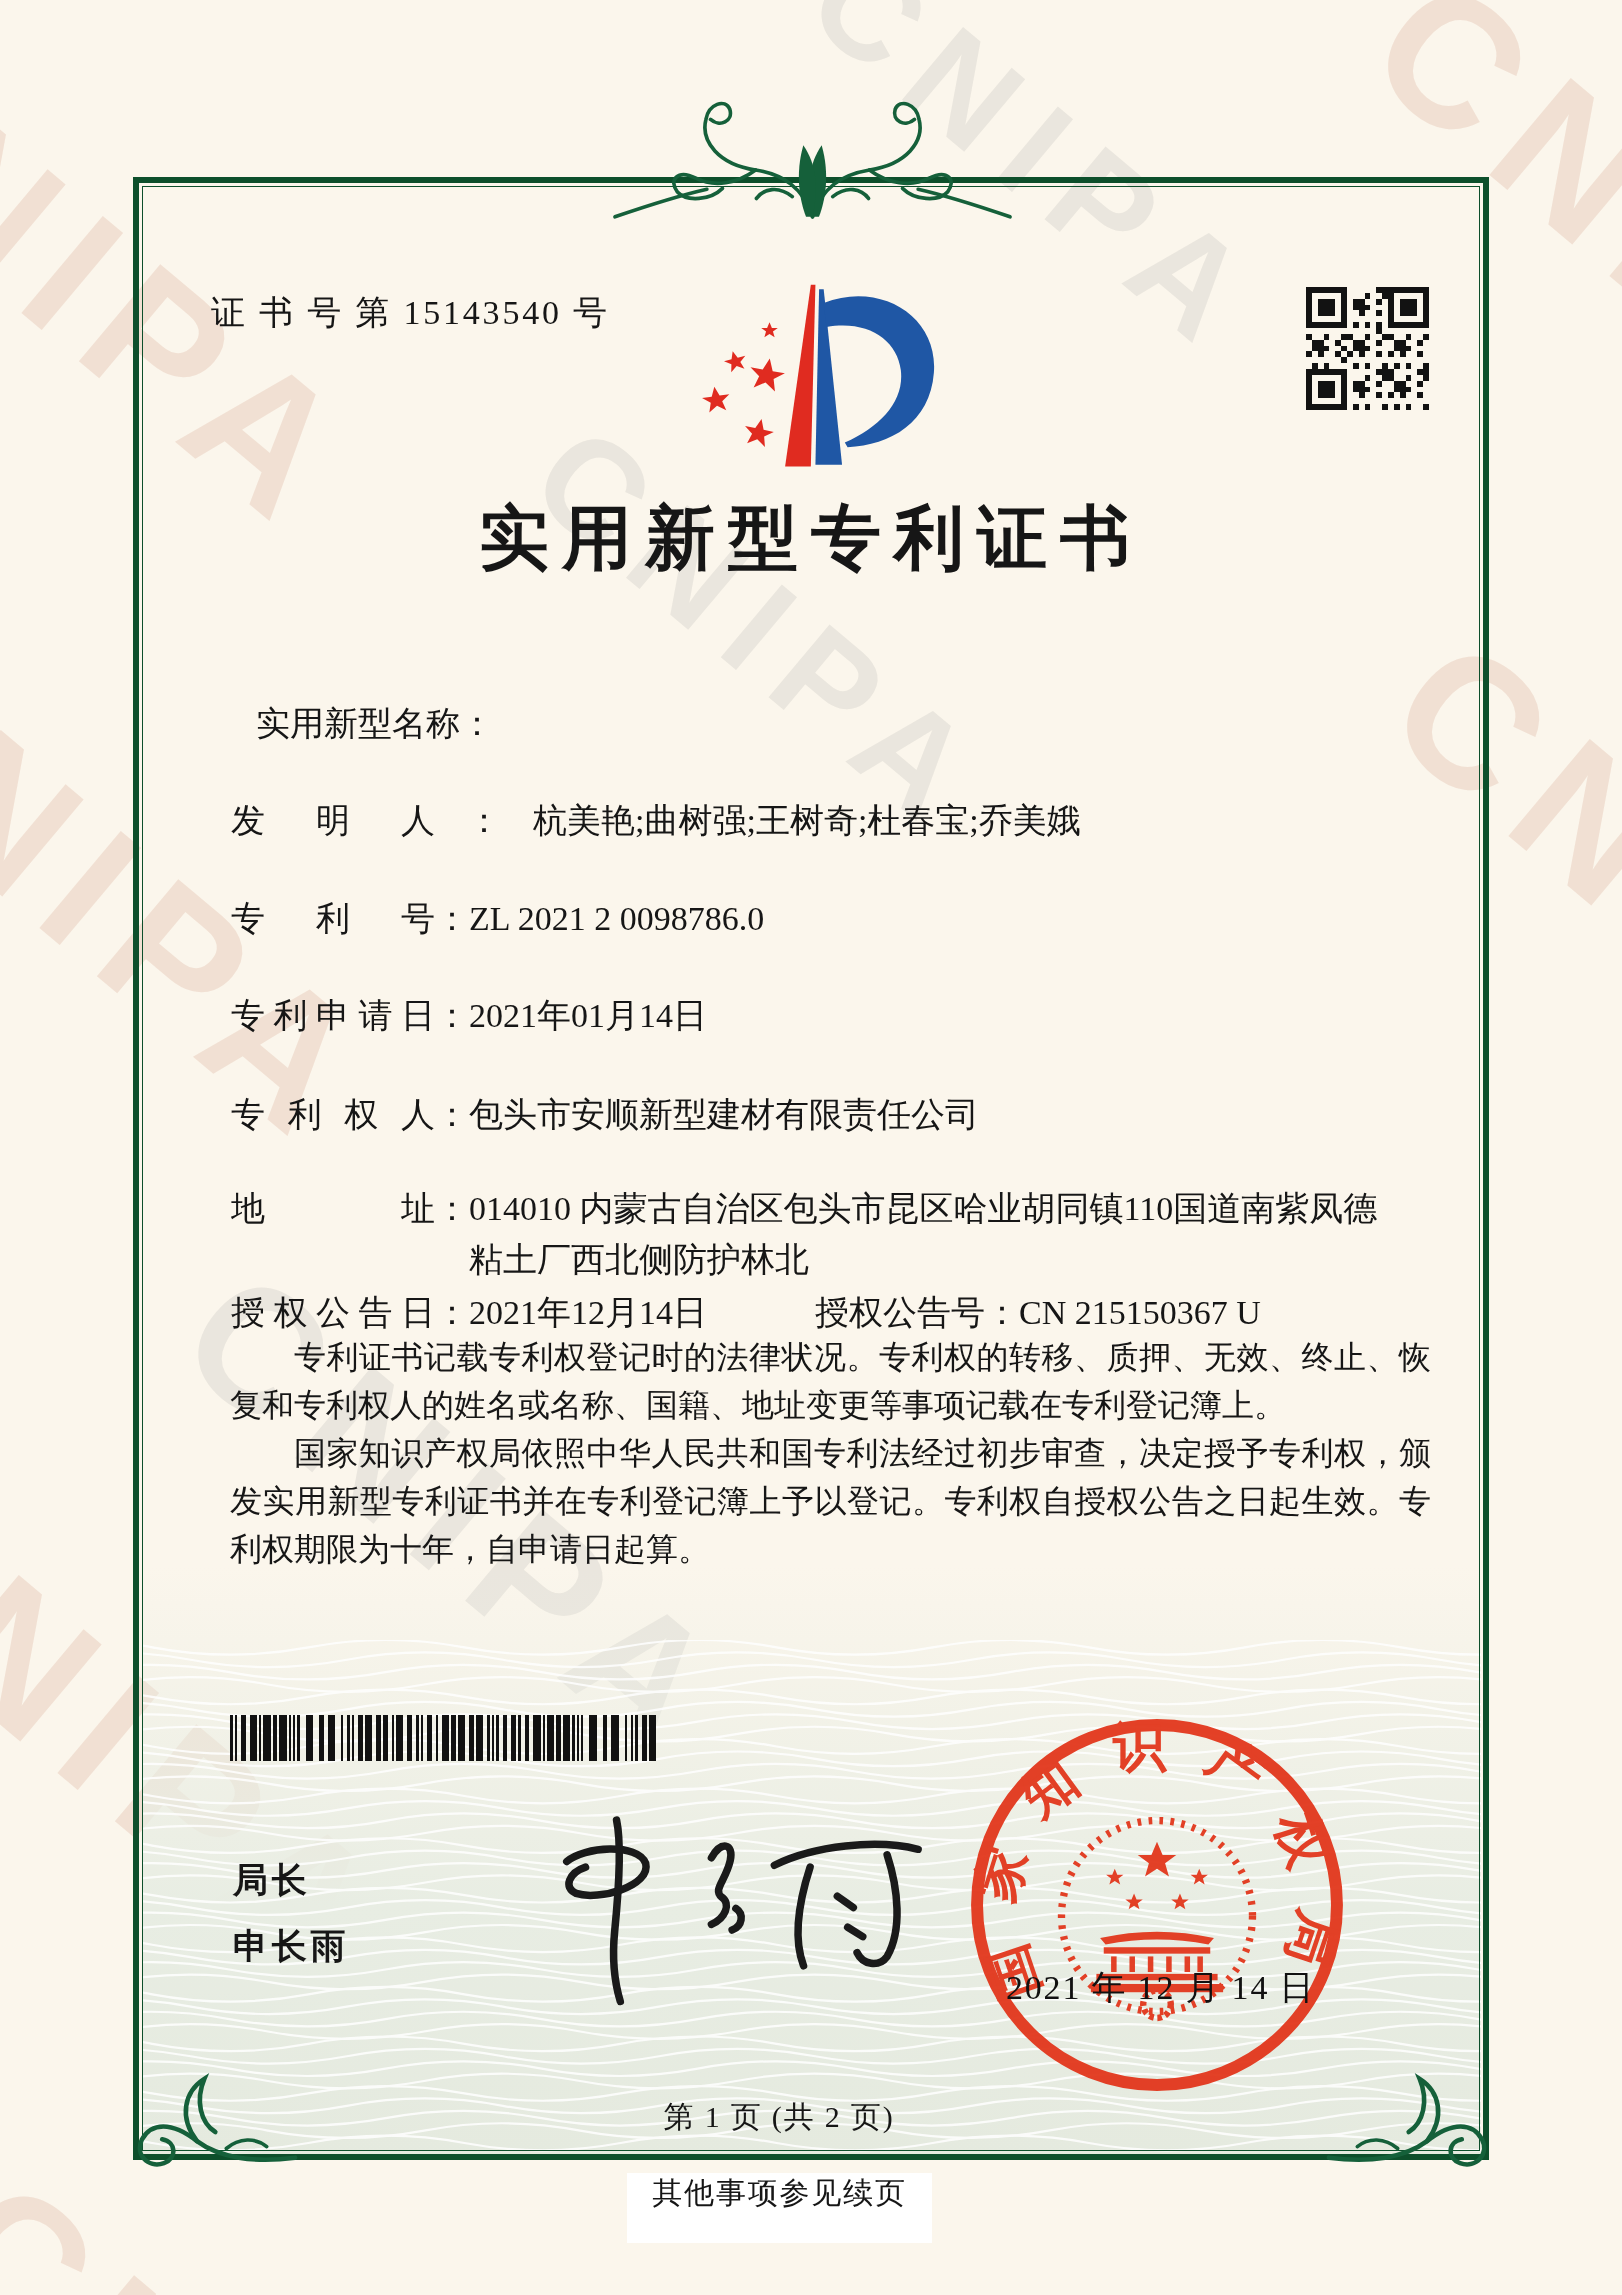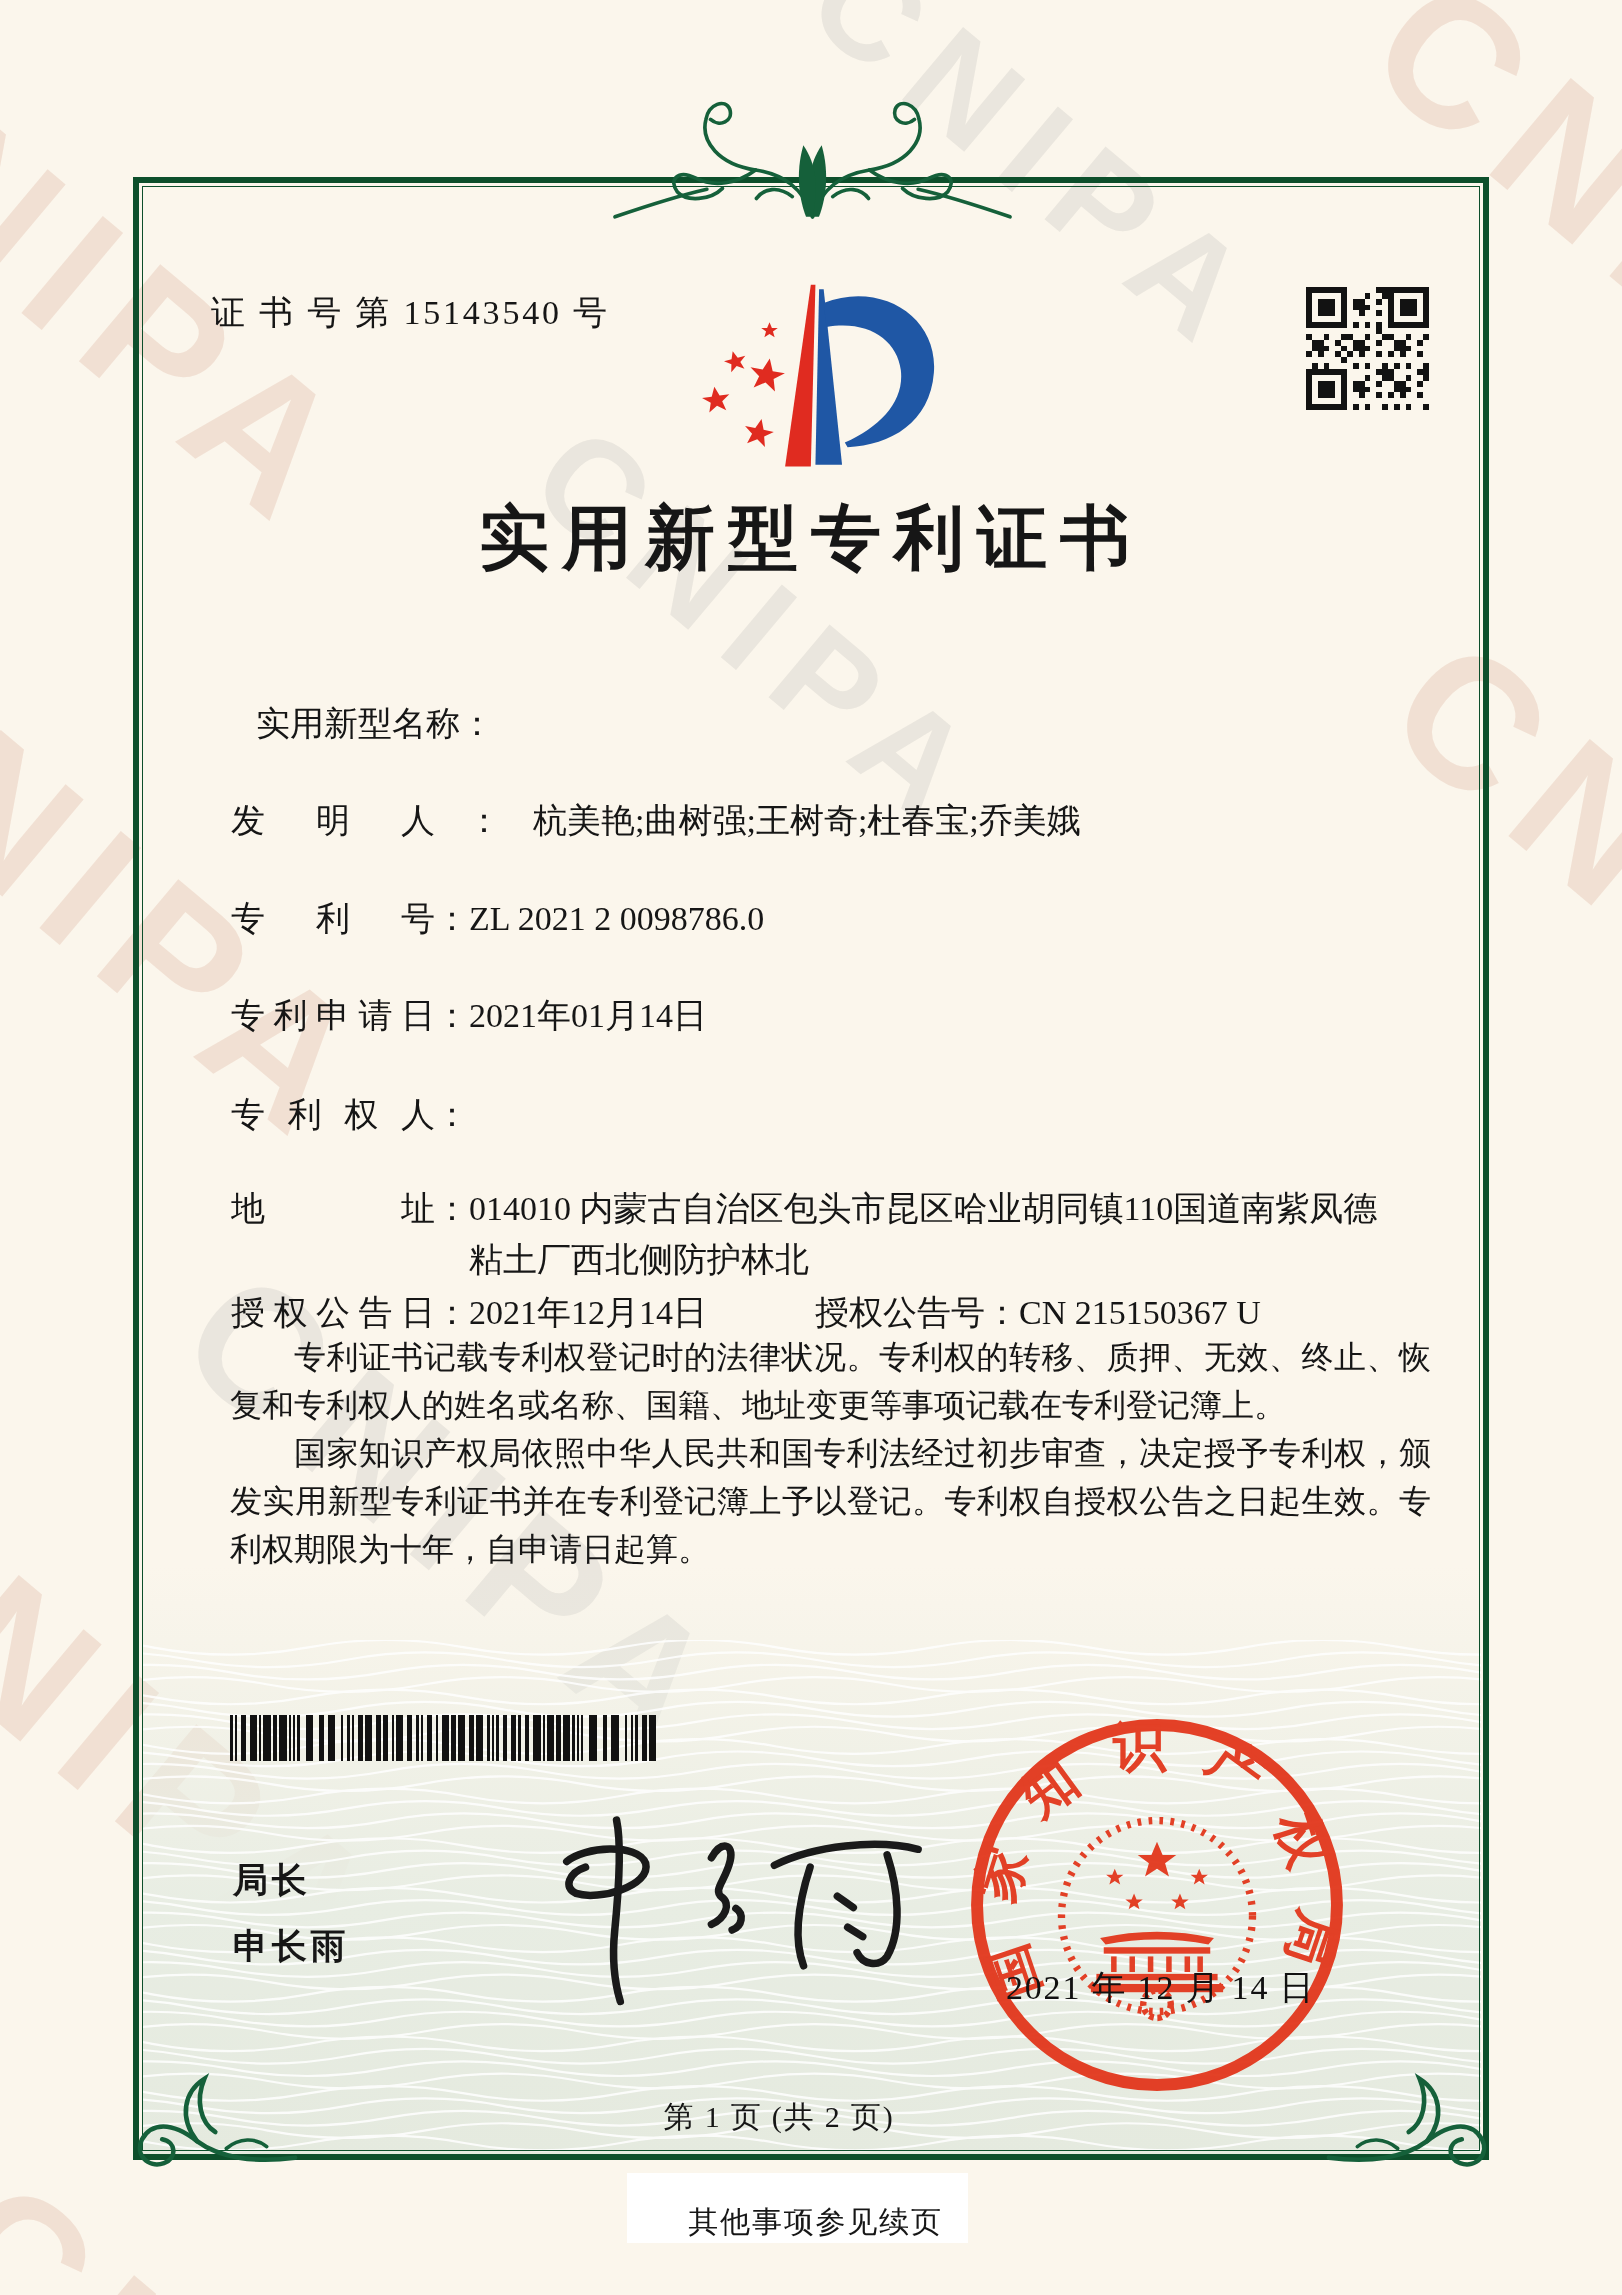--- a/index.html
+++ b/index.html
@@ -73,21 +73,21 @@
   
   .seal{left:955px;top:1703px;z-index:2;opacity:.93;}
   .seal-date{left:1006px;top:1965px;font-size:34px;letter-spacing:1.8px;color:#111;z-index:3;}
   
   .page-info{
     left:133px;top:2097px;width:1356px;text-align:center;font-size:30px;
     letter-spacing:1.8px;z-index:2;transform:translateX(-32px);
   }
   .cont-box{
     left:627px;top:2173px;width:305px;height:70px;background:#ffffff;z-index:2;
-    display:flex;align-items:flex-end;justify-content:center;padding-left:36px;
+    display:flex;align-items:flex-start;justify-content:center;
   }
   .cont-note{font-size:30px;letter-spacing:1.8px;}
   .qr{left:1306px;top:287px;z-index:2;}
 </style>
 </head>
 <body>
 
 <div class="wm pink" style="left:-119px;top:-27.5px;font-size:184px;">CNIPA</div>
 <div class="wm gray" style="left:882px;top:-83px;font-size:138px;">CNIPA</div>
 <div class="wm pink" style="left:1469px;top:-64px;font-size:184px;">CNIPA</div>
@@ -409,20 +409,21 @@
     <span class="fvalue">ZL 2021 2 0098786.0</span>
 </div>
 <div class="field-row" style="top:990px;">
   <span class="flabel">专利申请日</span>
     <span class="fcolon">：</span>
     <span class="fvalue">2021年01月14日</span>
 </div>
 <div class="field-row" style="top:1089px;">
   <span class="flabel">专利权人</span>
     <span class="fcolon">：</span>
+    <span class="fvalue">包头市安顺新型建材有限责任公司</span>
 </div>
 <div class="field-row" style="top:1183px;">
   <span class="flabel">地址</span>
     <span class="fcolon">：</span>
     <span class="fvalue">014010 内蒙古自治区包头市昆区哈业胡同镇110国道南紫凤德粘土厂西北侧防护林北</span>
 </div>
 <div class="field-row" style="top:1287px;">
   <span class="flabel">授权公告日</span>
     <span class="fcolon">：</span>
     <span class="fvalue">2021年12月14日</span>

